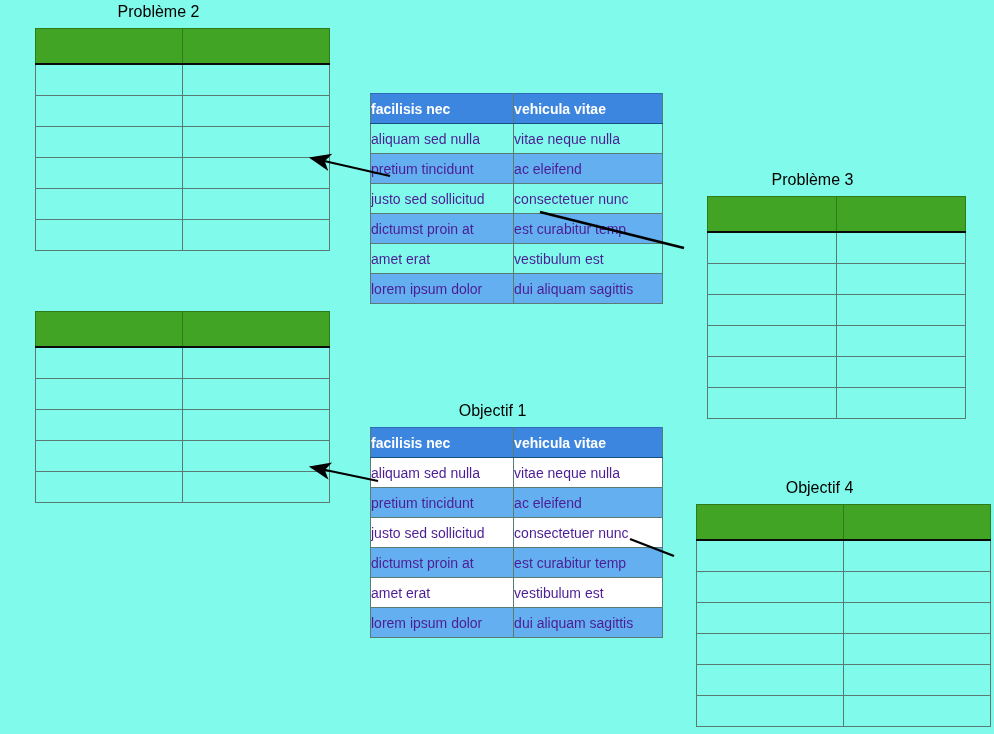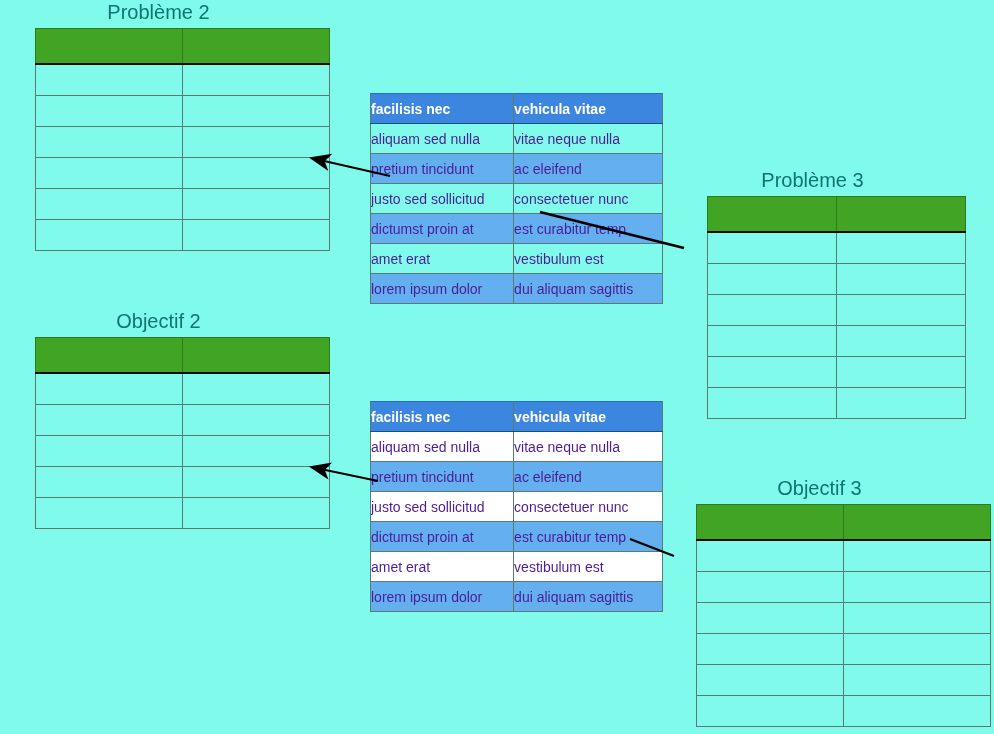--- a/index.html
+++ b/index.html
@@ -26,22 +26,22 @@
     width: 994px;
     height: 734px;
     pointer-events: none;
     z-index: 5;
   }
   .node {
     position: absolute;
   }
   .node-title {
     text-align: center;
-    font-size: 20px;
-    color: #0f766e;
+    font-size: 16px;
+    color: #000000;
     line-height: 20px;
     margin-bottom: 6px;
     white-space: nowrap;
   }
   table.grid {
     border-collapse: collapse;
     table-layout: fixed;
     width: 100%;
     margin-left: 24px;
   }
@@ -271,21 +271,20 @@
             </td>
             <td>
               <span class="cell-empty"></span>
             </td>
           </tr>
       </tbody>
     </table>
   </div>
 
   <div class="node" style="left:11px; top:311px; width:295px;">
-    <div class="node-title">Objectif 2</div>
     <table class="grid tbl-green">
       <thead>
         <tr>
           <th style="width:50%;"></th>
           <th style="width:50%;"></th>
         </tr>
       </thead>
       <tbody>
         <tr>
             <td>
@@ -325,20 +324,21 @@
             </td>
             <td>
               <span class="cell-empty"></span>
             </td>
           </tr>
       </tbody>
     </table>
   </div>
 
   <div class="node" style="left:346px; top:401px; width:293px;">
+    <div class="node-title">Objectif 1</div>
     <table class="grid tbl-blue rows-white">
       <thead>
         <tr>
           <th style="width:49%;">facilisis nec</th>
           <th style="width:51%;">vehicula vitae</th>
         </tr>
       </thead>
       <tbody>
         <tr class="base">
           <td>aliquam sed nulla</td>
@@ -362,21 +362,21 @@
         </tr>
         <tr class="alt">
           <td>lorem ipsum dolor</td>
           <td>dui aliquam sagittis</td>
         </tr>
       </tbody>
     </table>
   </div>
 
   <div class="node" style="left:672px; top:478px; width:295px;">
-    <div class="node-title">Objectif 3</div>
+    <div class="node-title">Objectif 4</div>
     <table class="grid tbl-green">
       <thead>
         <tr>
           <th style="width:50%;"></th>
           <th style="width:50%;"></th>
         </tr>
       </thead>
       <tbody>
         <tr>
             <td>

